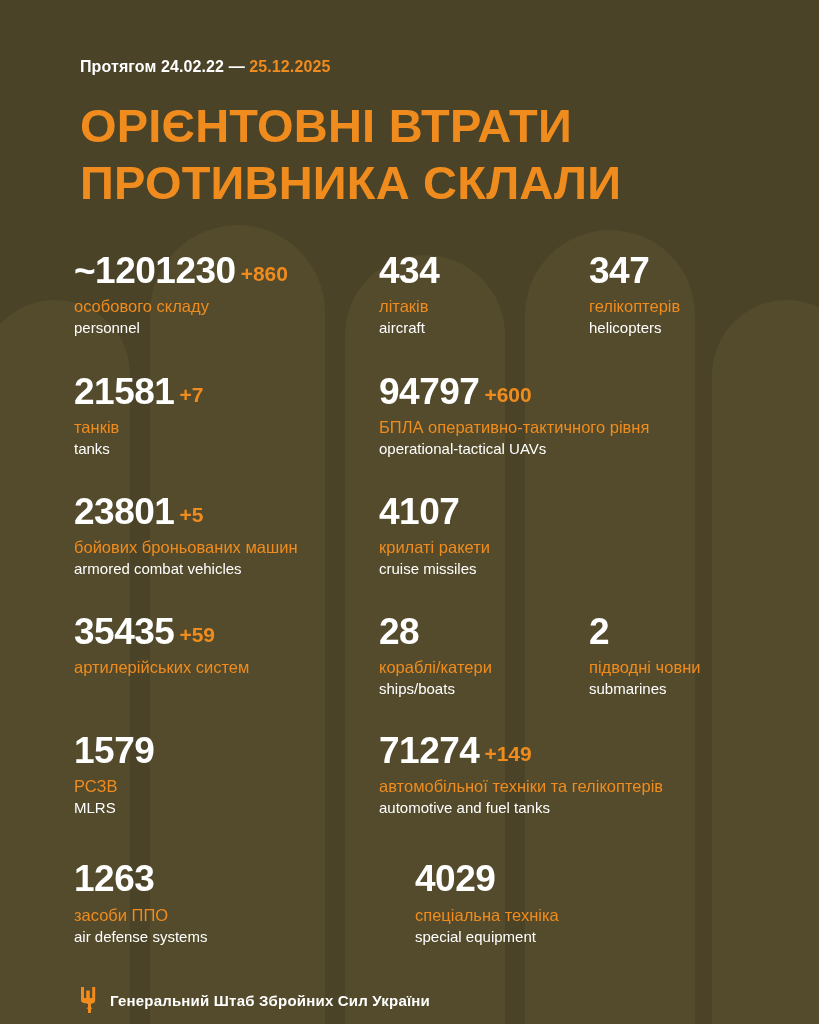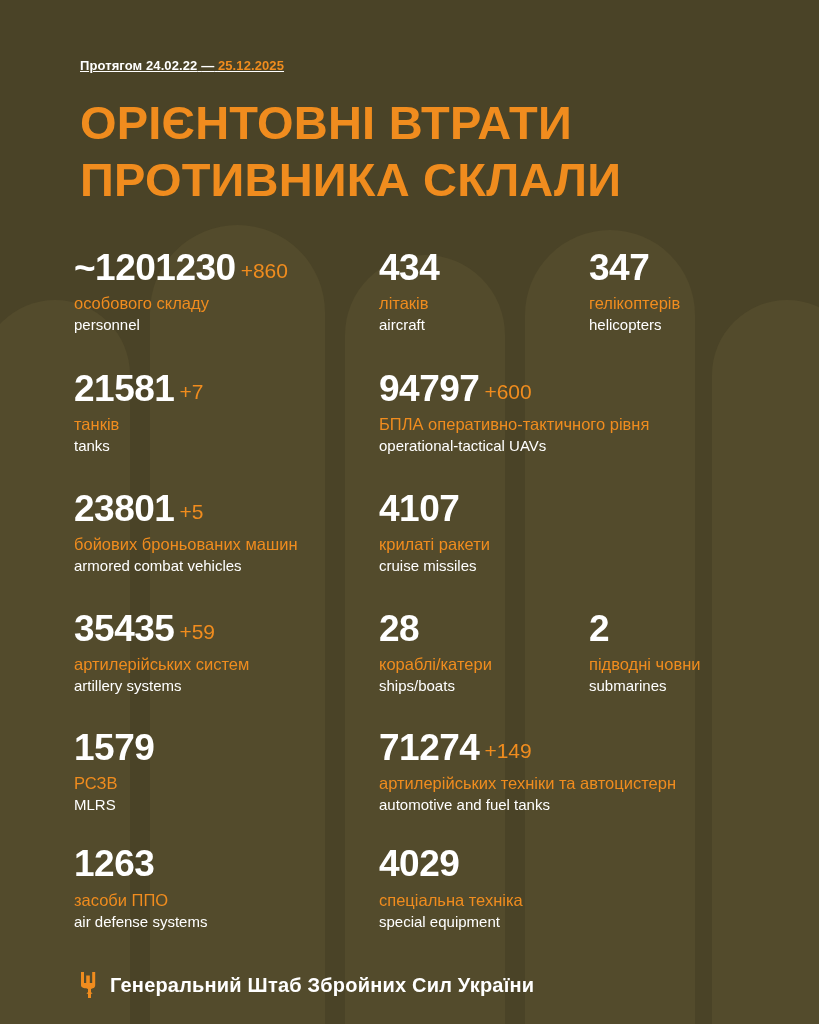--- a/index.html
+++ b/index.html
@@ -38,25 +38,24 @@
   .bg-shape.s4 { left: 525px; top: 230px; width: 170px; height: 830px; border-radius: 125px 125px 0 0;}
   .bg-shape.s5 { left: 712px; top: 300px; width: 150px; height: 760px; }
 
   .content {
     position: relative;
     z-index: 2;
     padding: 0 0 0 0;
   }
   .period {
     padding: 58px 7px 0 80px;
-    font-size: 13px;
+    font-size: 16px;
     font-weight: 700;
     letter-spacing: 0.1px;
     color: #ffffff;
-    text-decoration: underline;
   }
   .period .accent {
     color: #f08c1e;
   }
   .period .dash {
     color: #ffffff;
   }
   h1.title {
     margin: 22px 0 0 0;
     padding: 0 0 0 80px;
@@ -81,21 +80,21 @@
   .cell .num {
     font-size: 37px;
     font-weight: 700;
     line-height: 1.02;
     letter-spacing: -0.5px;
     color: #ffffff;
     white-space: nowrap;
   }
   .cell .num .delta {
     font-size: 21px;
-    font-weight: 400;
+    font-weight: 700;
     color: #f08c1e;
     letter-spacing: 0;
     margin-left: 5px;
     vertical-align: 2px;
   }
   .cell .ua {
     margin-top: 8px;
     font-size: 16.5px;
     font-weight: 400;
     color: #f08c1e;
@@ -116,37 +115,37 @@
   .r1 .c2 { width: 210px; }
   .r2 { margin-top: 36px; }
   .r2 .c1 { width: 305px; }
   .r3 { margin-top: 35px; }
   .r3 .c1 { width: 305px; }
   .r4 { margin-top: 35px; }
   .r4 .c1 { width: 305px; }
   .r4 .c2 { width: 210px; }
   .r5 { margin-top: 34px; }
   .r5 .c1 { width: 305px; }
-  .r6 { margin-top: 32px; }
+  .r6 { margin-top: 44px; gap: 36px; }
   .r6 .c1 { width: 305px; }
 
   .footer {
     margin-top: 42px;
     padding-left: 80px;
     display: flex;
     align-items: center;
   }
   .emblem {
     width: 18px;
     height: 26px;
     margin-right: 12px;
     flex: 0 0 auto;
   }
   .footer-text {
-    font-size: 20px;
+    font-size: 15px;
     font-weight: 700;
     color: #ffffff;
     letter-spacing: 0.2px;
   }
 </style>
 </head>
 <body>
 
 <div class="poster">
 
@@ -230,21 +229,20 @@
           <div class="en">cruise missiles</div>
         </div>
       </div>
 
       <div class="row r4">
         <div class="cell c1">
           <div class="num">
             <span>35435</span><span class="delta">+59</span>
           </div>
           <div class="ua">артилерійських систем</div>
-          <div class="en">artillery systems</div>
         </div>
         <div class="cell c2">
           <div class="num">
             <span>28</span><span class="delta"></span>
           </div>
           <div class="ua">кораблі/катери</div>
           <div class="en">ships/boats</div>
         </div>
         <div class="cell c3">
           <div class="num">
@@ -260,21 +258,21 @@
           <div class="num">
             <span>1579</span><span class="delta"></span>
           </div>
           <div class="ua">РСЗВ</div>
           <div class="en">MLRS</div>
         </div>
         <div class="cell c2">
           <div class="num">
             <span>71274</span><span class="delta">+149</span>
           </div>
-          <div class="ua">артилерійських техніки та автоцистерн</div>
+          <div class="ua">автомобільної техніки та гелікоптерів</div>
           <div class="en">automotive and fuel tanks</div>
         </div>
       </div>
 
       <div class="row r6">
         <div class="cell c1">
           <div class="num">
             <span>1263</span><span class="delta"></span>
           </div>
           <div class="ua">засоби ППО</div>

